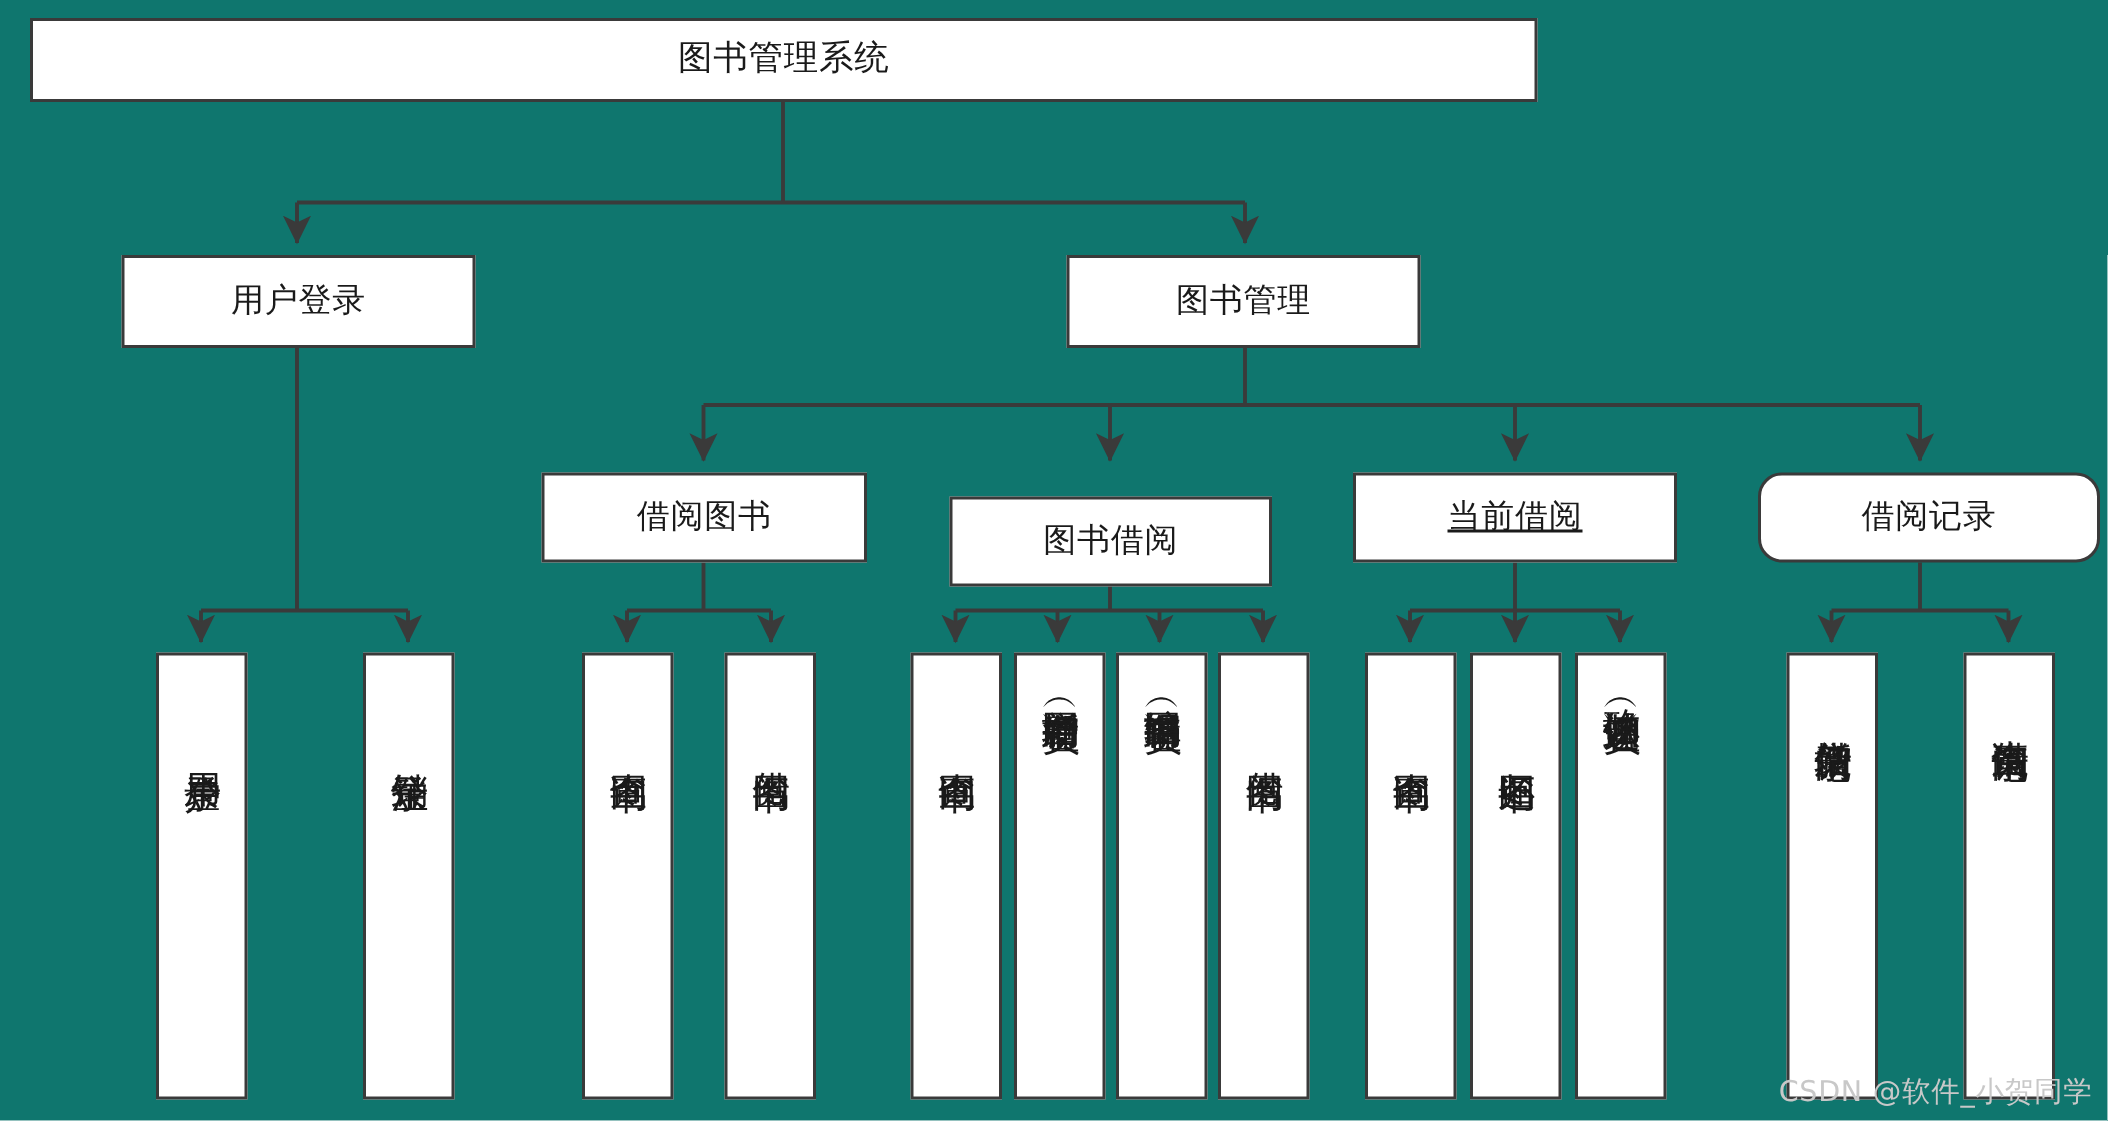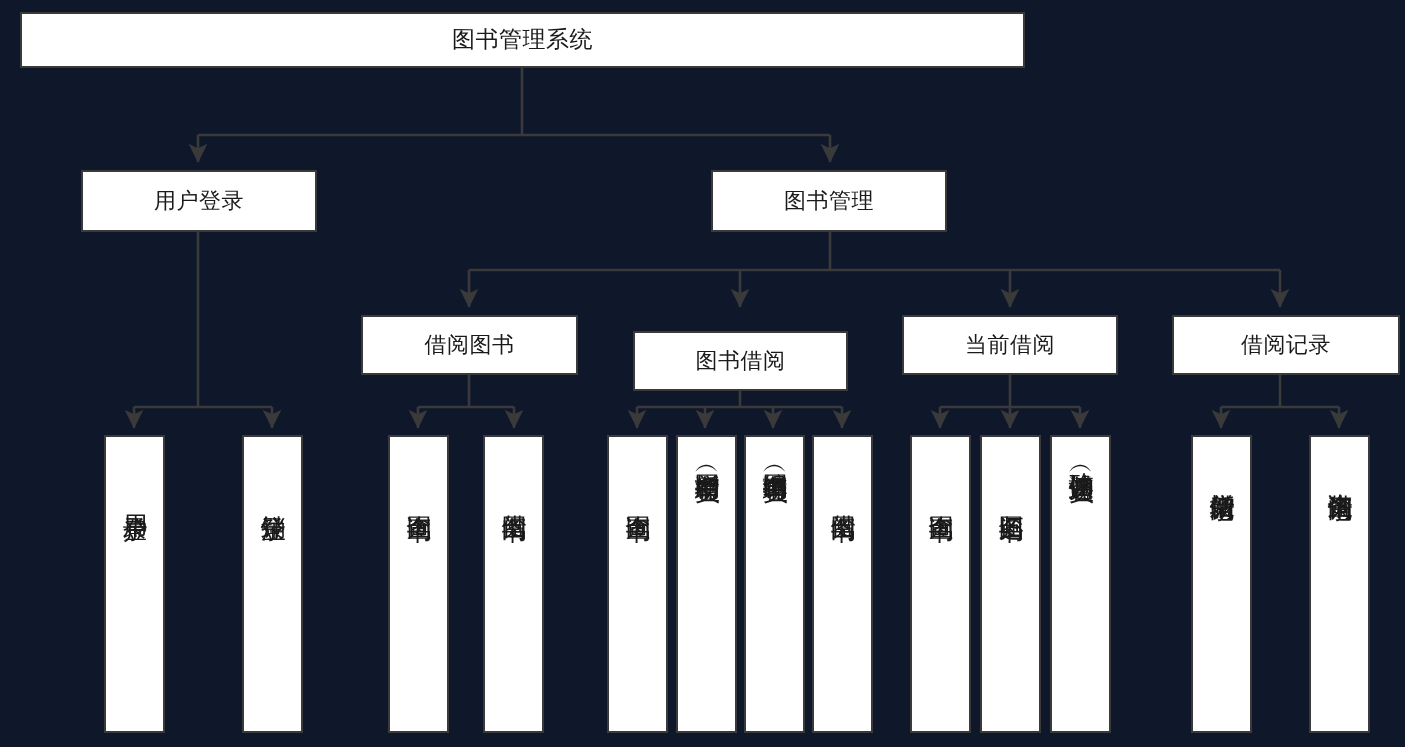--- a/index.html
+++ b/index.html
@@ -8,21 +8,21 @@
     padding: 0;
     background: #ffffff;
   }
   body {
     font-family: "DejaVu Sans", "Liberation Sans", sans-serif;
   }
   #canvas {
     position: relative;
     width: 1405px;
     height: 747px;
-    background: #0f172a;
+    background: #0f766e;
     overflow: hidden;
   }
   #edges {
     position: absolute;
     left: 0;
     top: 0;
     width: 1405px;
     height: 747px;
     pointer-events: none;
   }
@@ -148,24 +148,24 @@
   <div class="node horiz" style="left:711px; top:170px; width:236px; height:62px;align-items:center;">
     <span class="label">图书管理</span>
   </div>
 
   <div class="node horiz" style="left:361px; top:315px; width:217px; height:60px;">
     <span class="label">借阅图书</span>
   </div>
   <div class="node horiz" style="left:633px; top:331px; width:215px; height:60px;">
     <span class="label">图书借阅</span>
   </div>
-  <div class="node horiz" style="left:902px; top:315px; width:216px; height:60px;">
+  <div class="node horiz" style="left:902px; top:315px; width:216px; height:60px;text-decoration:underline;">
     <span class="label">当前借阅</span>
   </div>
-  <div class="node horiz" style="left:1172px; top:315px; width:228px; height:60px;">
+  <div class="node horiz" style="left:1172px; top:315px; width:228px; height:60px;border-radius:16px;">
     <span class="label">借阅记录</span>
   </div>
 
   <div class="node vert mid" style="left:104px; top:435px; width:61px; height:298px;">
     <span class="label">用户登录</span>
   </div>
   <div class="node vert mid" style="left:242px; top:435px; width:61px; height:298px;">
     <span class="label">注销登录</span>
   </div>
 
@@ -199,14 +199,15 @@
     <span class="label">确认归还（管理员）</span>
   </div>
 
   <div class="node vert mid3" style="left:1191px; top:435px; width:61px; height:298px;">
     <span class="label">新增借阅记录</span>
   </div>
   <div class="node vert mid3" style="left:1309px; top:435px; width:61px; height:298px;">
     <span class="label">查询借阅记录</span>
   </div>
 
+  <div class="watermark">CSDN @软件_小贺同学</div>
 
 </div>
 
 </body></html>

